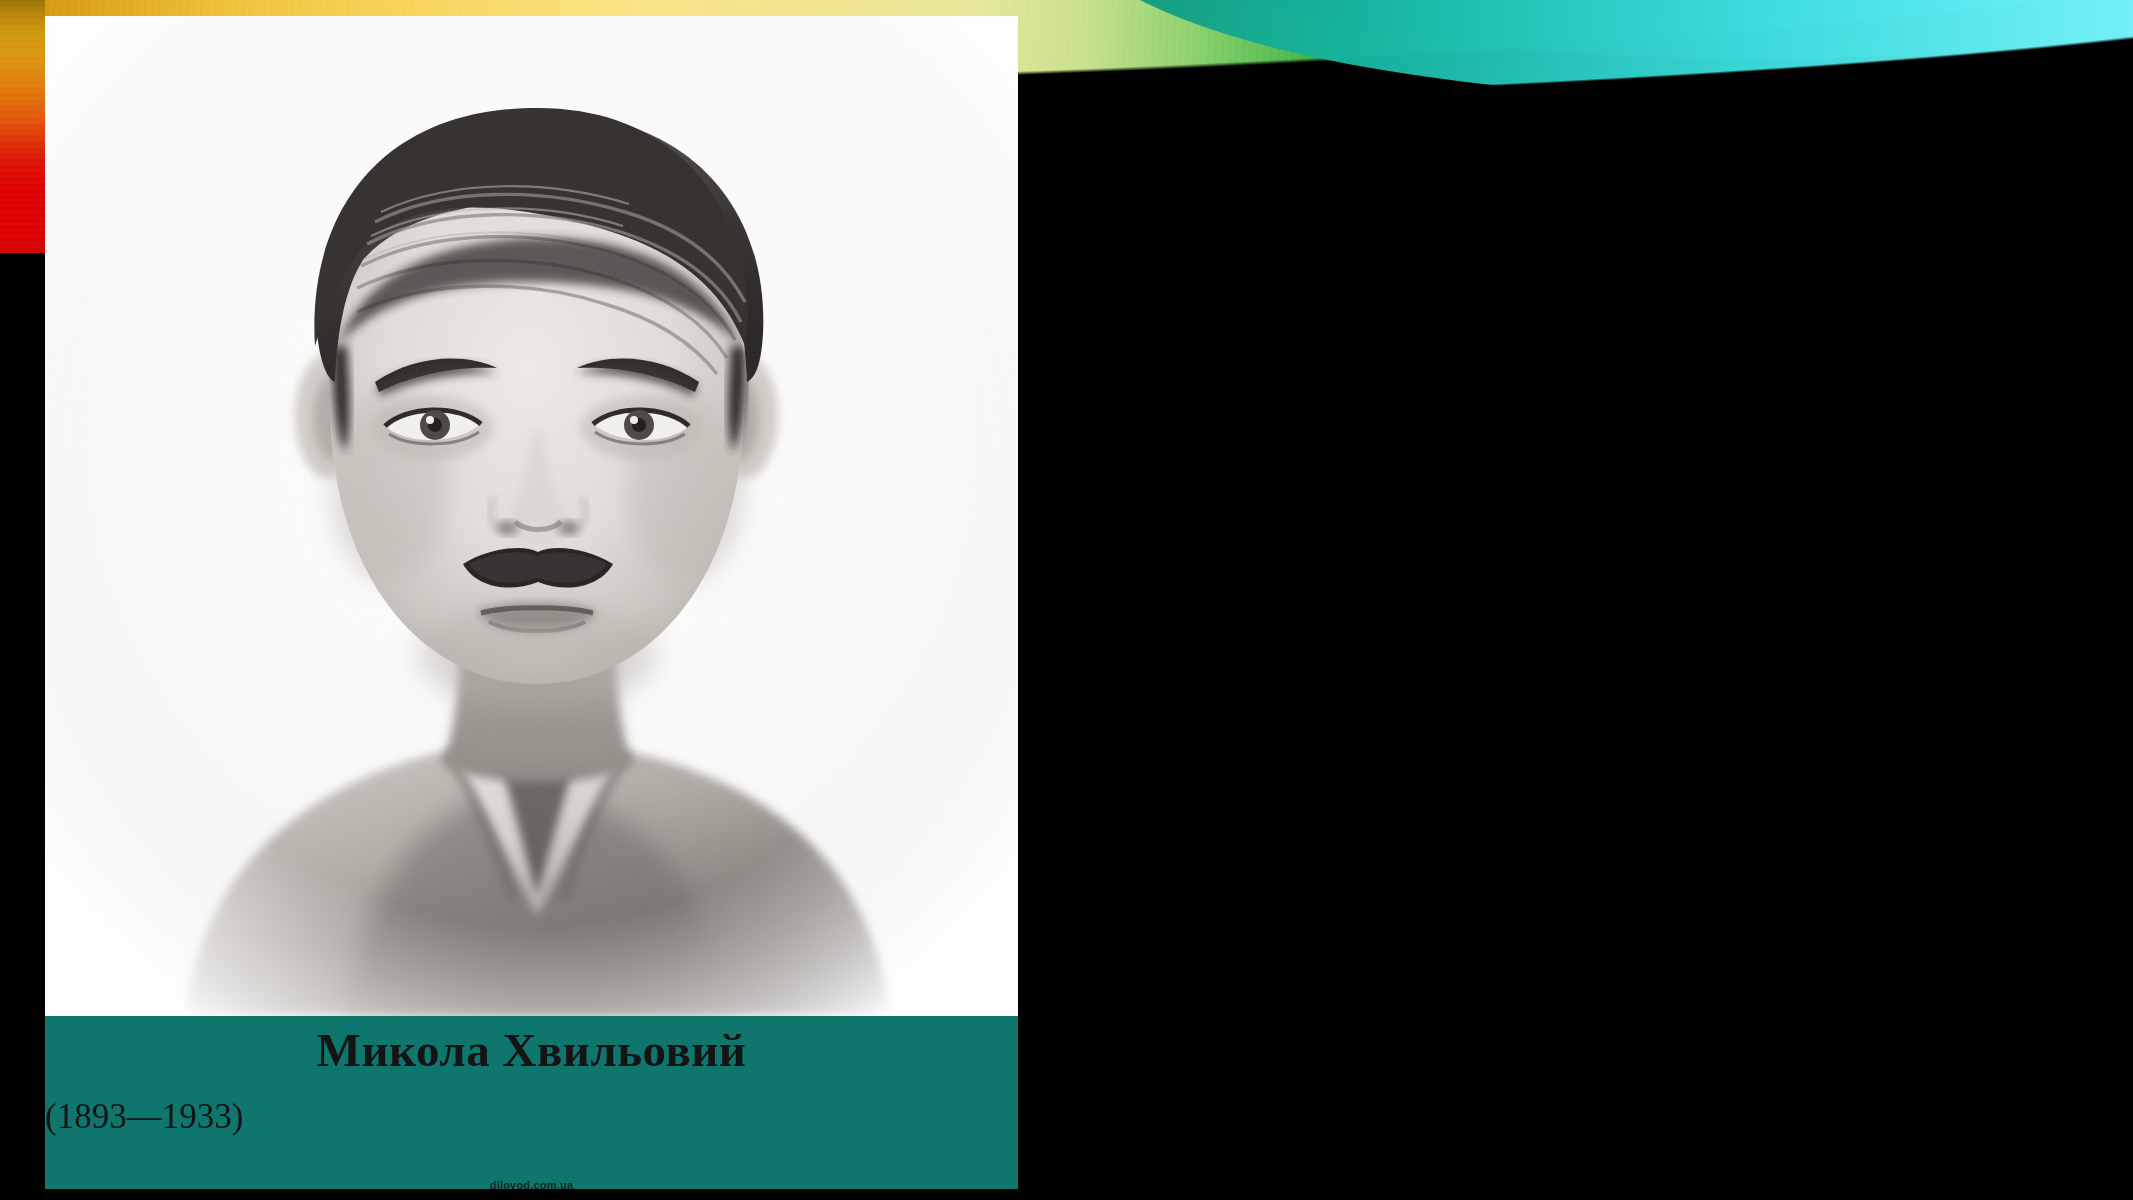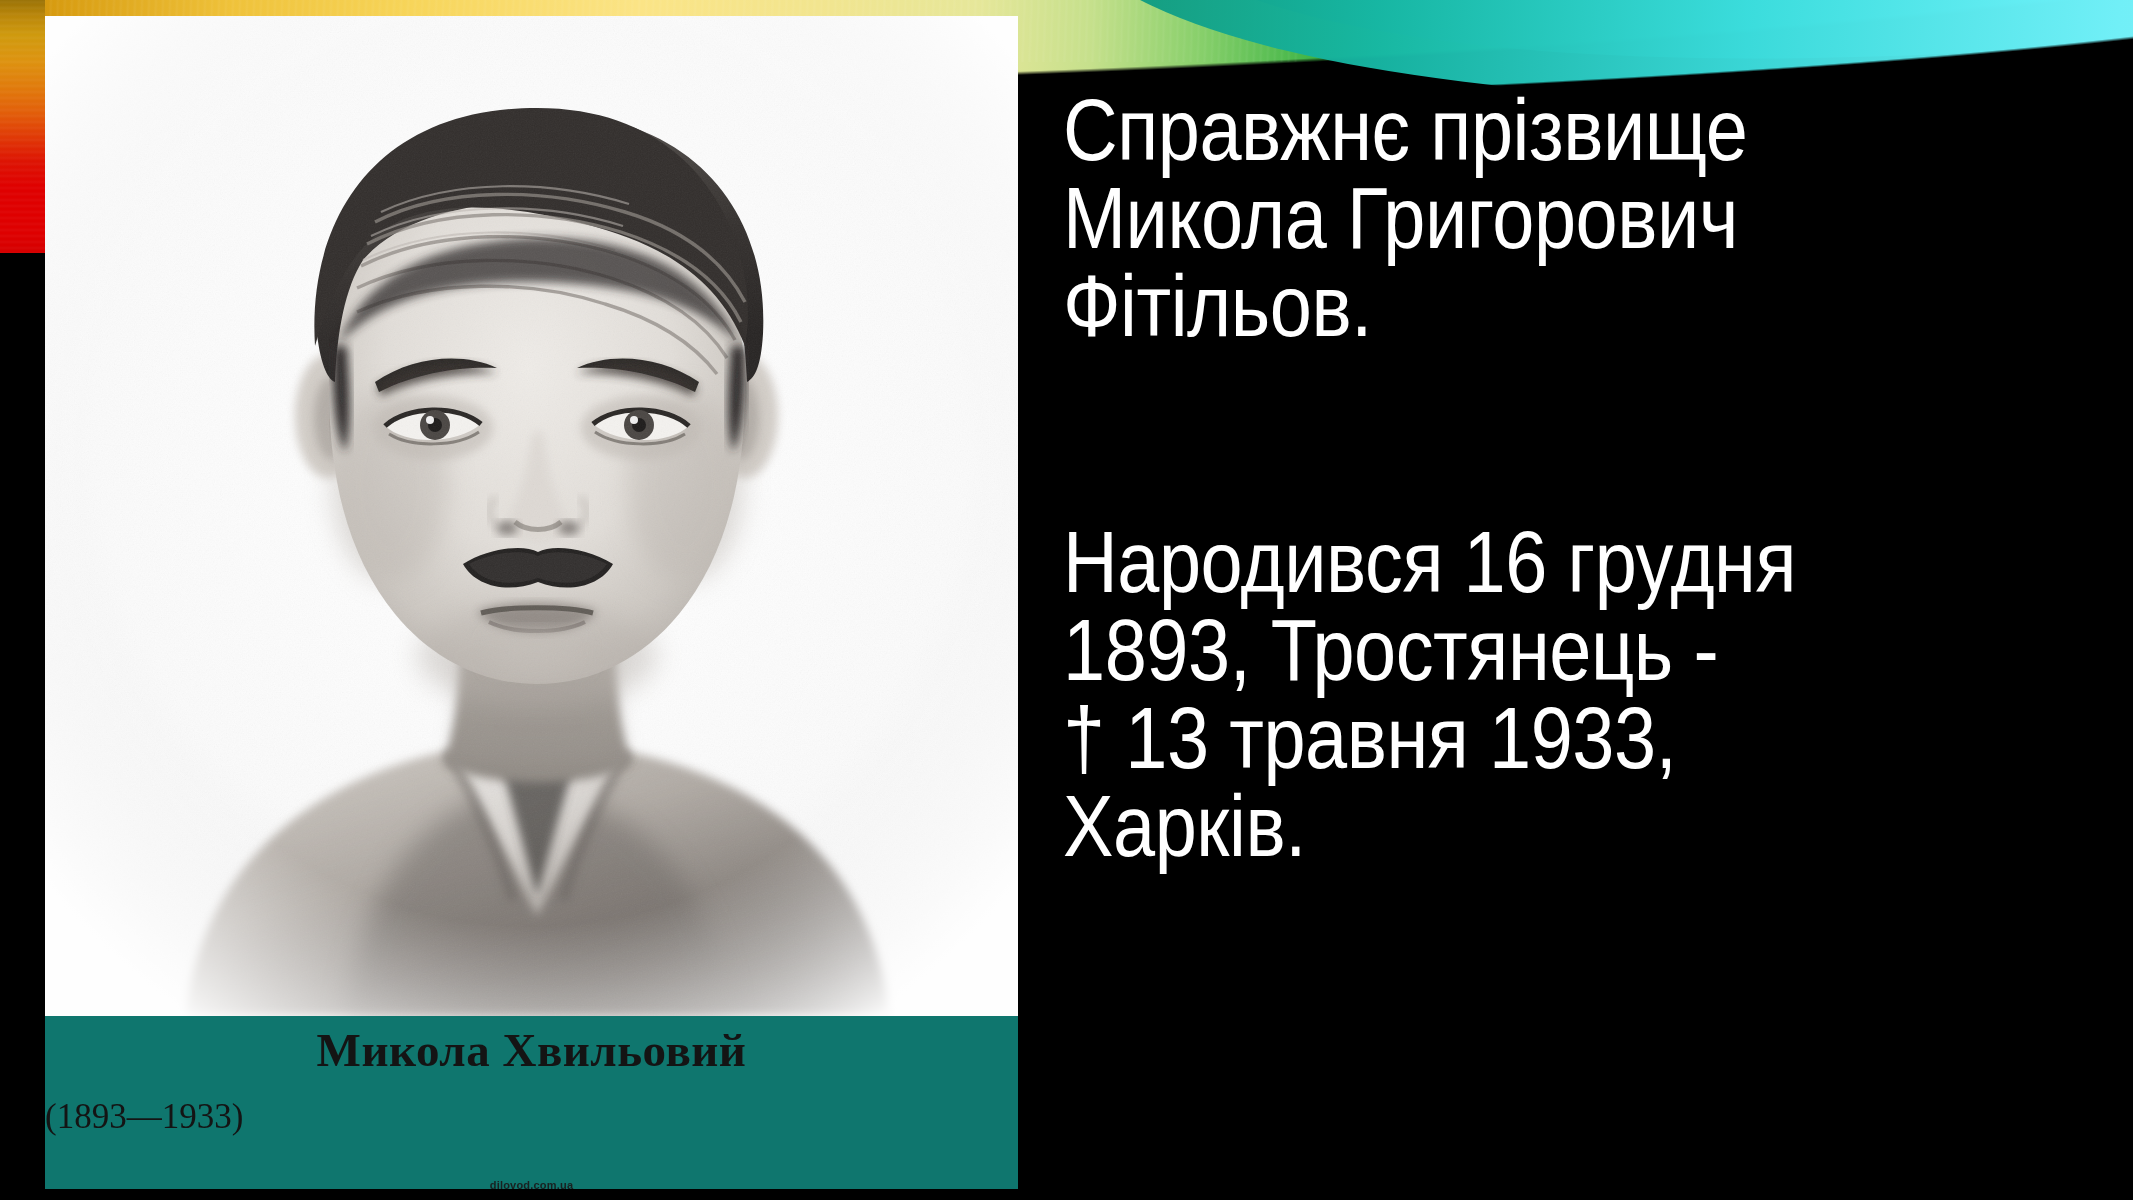--- a/index.html
+++ b/index.html
@@ -336,24 +336,14 @@
       </svg>
     </div>
 
     <div class="caption-name">Микола Хвильовий</div>
 
     <div class="caption-years">(1893—1933)</div>
 
     <div class="watermark">dilovod.com.ua</div>
   </div>
 
-  <div class="text-col">
-    <div class="para para-1">Справжнє прізвище
-Микола Григорович
-Фітільов.</div>
-    <div class="gap"></div>
-    <div class="para para-2">Народився 16 грудня
-1893, Тростянець -
-† 13 травня 1933,
-Харків.</div>
-  </div>
 
 </div>
 
 </body></html>

